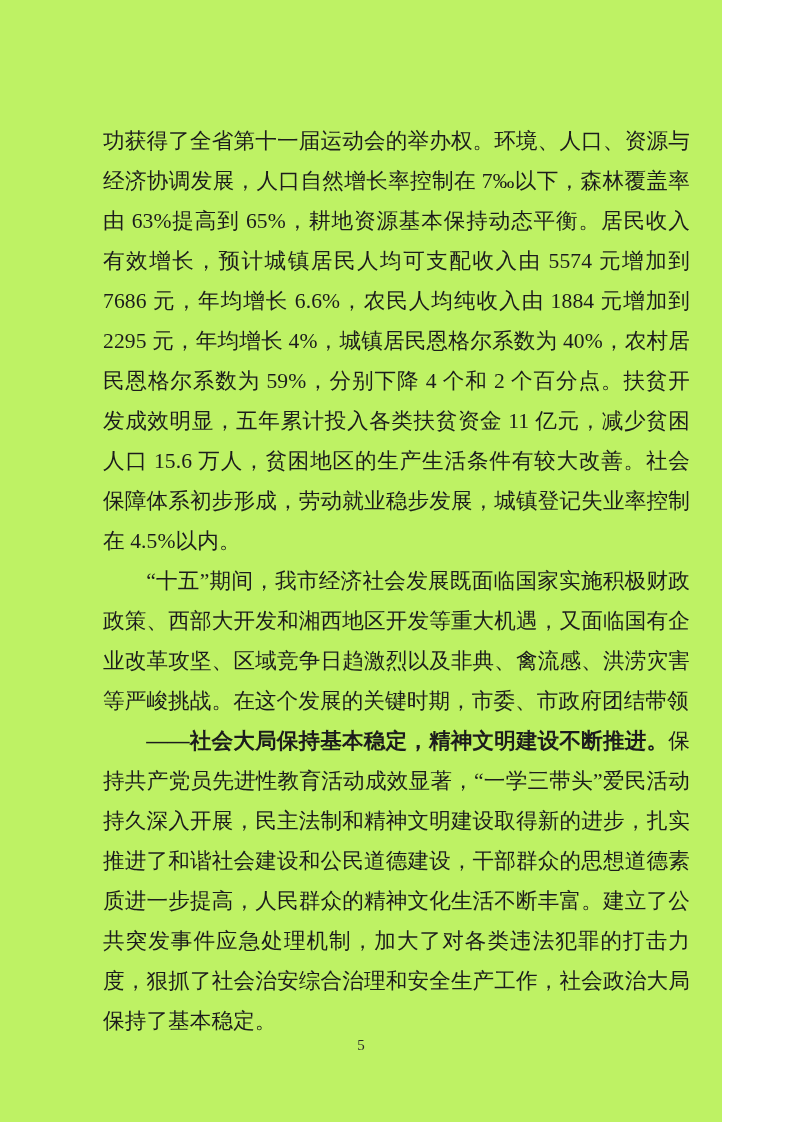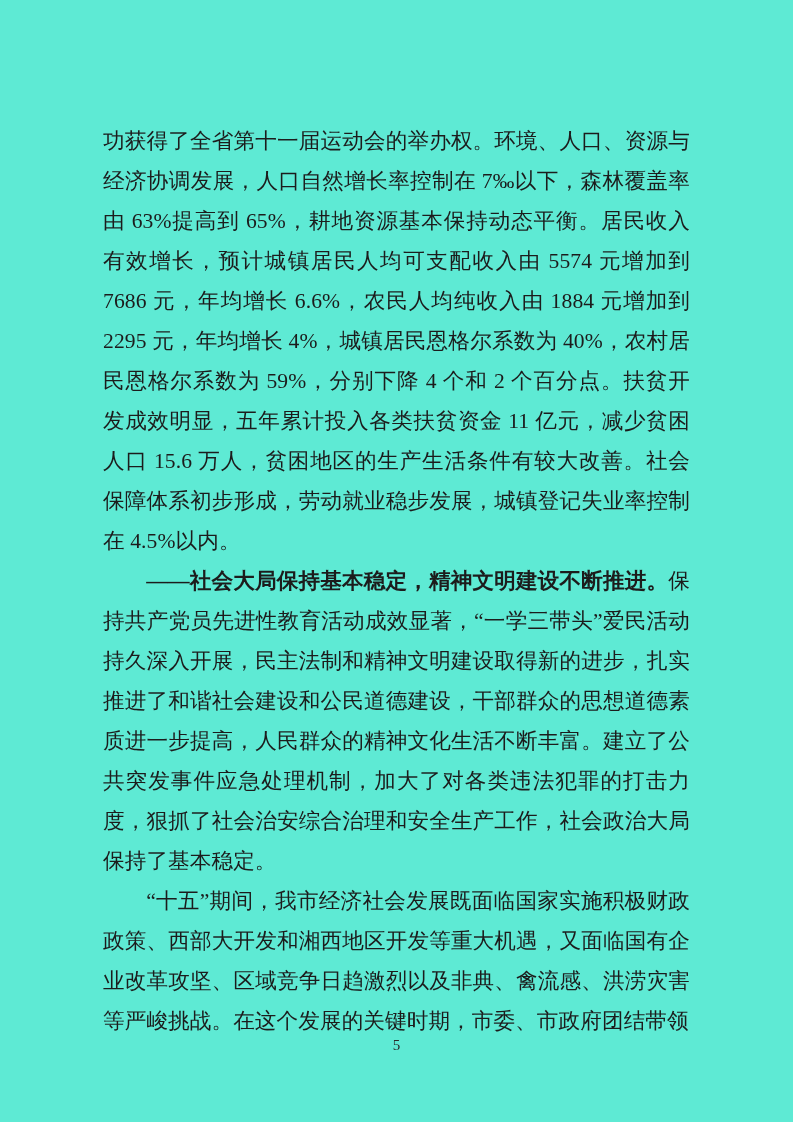--- a/index.html
+++ b/index.html
@@ -2,23 +2,23 @@
 <html lang="zh"><head>
 <meta charset="utf-8">
 <style>
   html, body {
     margin: 0;
     padding: 0;
     background: #ffffff;
   }
   .page {
     position: relative;
-    width: 793px;
+    width: 722px;
     height: 1122px;
-    background: #5eead4;
+    background: #bef264;
     overflow: hidden;
     font-family: "Liberation Serif", "DejaVu Serif", serif;
     color: #1c1c1c;
   }
   .content {
     position: absolute;
     left: 103px;
     top: 121px;
     width: 587px;
     font-size: 21.6px;
@@ -50,21 +50,21 @@
 </style>
 </head>
 <body>
 
 <div class="page">
 
   <div class="content">
 
     <p class="para"><span>功获得了全省第十一届运动会的举办权。环境、人口、资源与经济协调发展，人口自然增长率控制在 7‰以下，森林覆盖率由 63%提高到 65%，耕地资源基本保持动态平衡。居民收入有效增长，预计城镇居民人均可支配收入由 5574 元增加到 7686 元，年均增长 6.6%，农民人均纯收入由 1884 元增加到 2295 元，年均增长 4%，城镇居民恩格尔系数为 40%，农村居民恩格尔系数为 59%，分别下降 4 个和 2 个百分点。扶贫开发成效明显，五年累计投入各类扶贫资金 11 亿元，减少贫困人口 15.6 万人，贫困地区的生产生活条件有较大改善。社会保障体系初步形成，劳动就业稳步发展，城镇登记失业率控制在 4.5%以内。</span></p>
 
+    <p class="para indented"><span>“十五”期间，我市经济社会发展既面临国家实施积极财政政策、西部大开发和湘西地区开发等重大机遇，又面临国有企业改革攻坚、区域竞争日趋激烈以及非典、禽流感、洪涝灾害等严峻挑战。在这个发展的关键时期，市委、市政府团结带领</span></p>
+
     <p class="para indented"><span class="run-bold">——社会大局保持基本稳定，精神文明建设不断推进。</span><span>保持共产党员先进性教育活动成效显著，“一学三带头”爱民活动持久深入开展，民主法制和精神文明建设取得新的进步，扎实推进了和谐社会建设和公民道德建设，干部群众的思想道德素质进一步提高，人民群众的精神文化生活不断丰富。建立了公共突发事件应急处理机制，加大了对各类违法犯罪的打击力度，狠抓了社会治安综合治理和安全生产工作，社会政治大局保持了基本稳定。</span></p>
-
-    <p class="para indented"><span>“十五”期间，我市经济社会发展既面临国家实施积极财政政策、西部大开发和湘西地区开发等重大机遇，又面临国有企业改革攻坚、区域竞争日趋激烈以及非典、禽流感、洪涝灾害等严峻挑战。在这个发展的关键时期，市委、市政府团结带领</span></p>
 
   </div>
 
   <div class="page-number">5</div>
 
 </div>
 
 </body></html>

